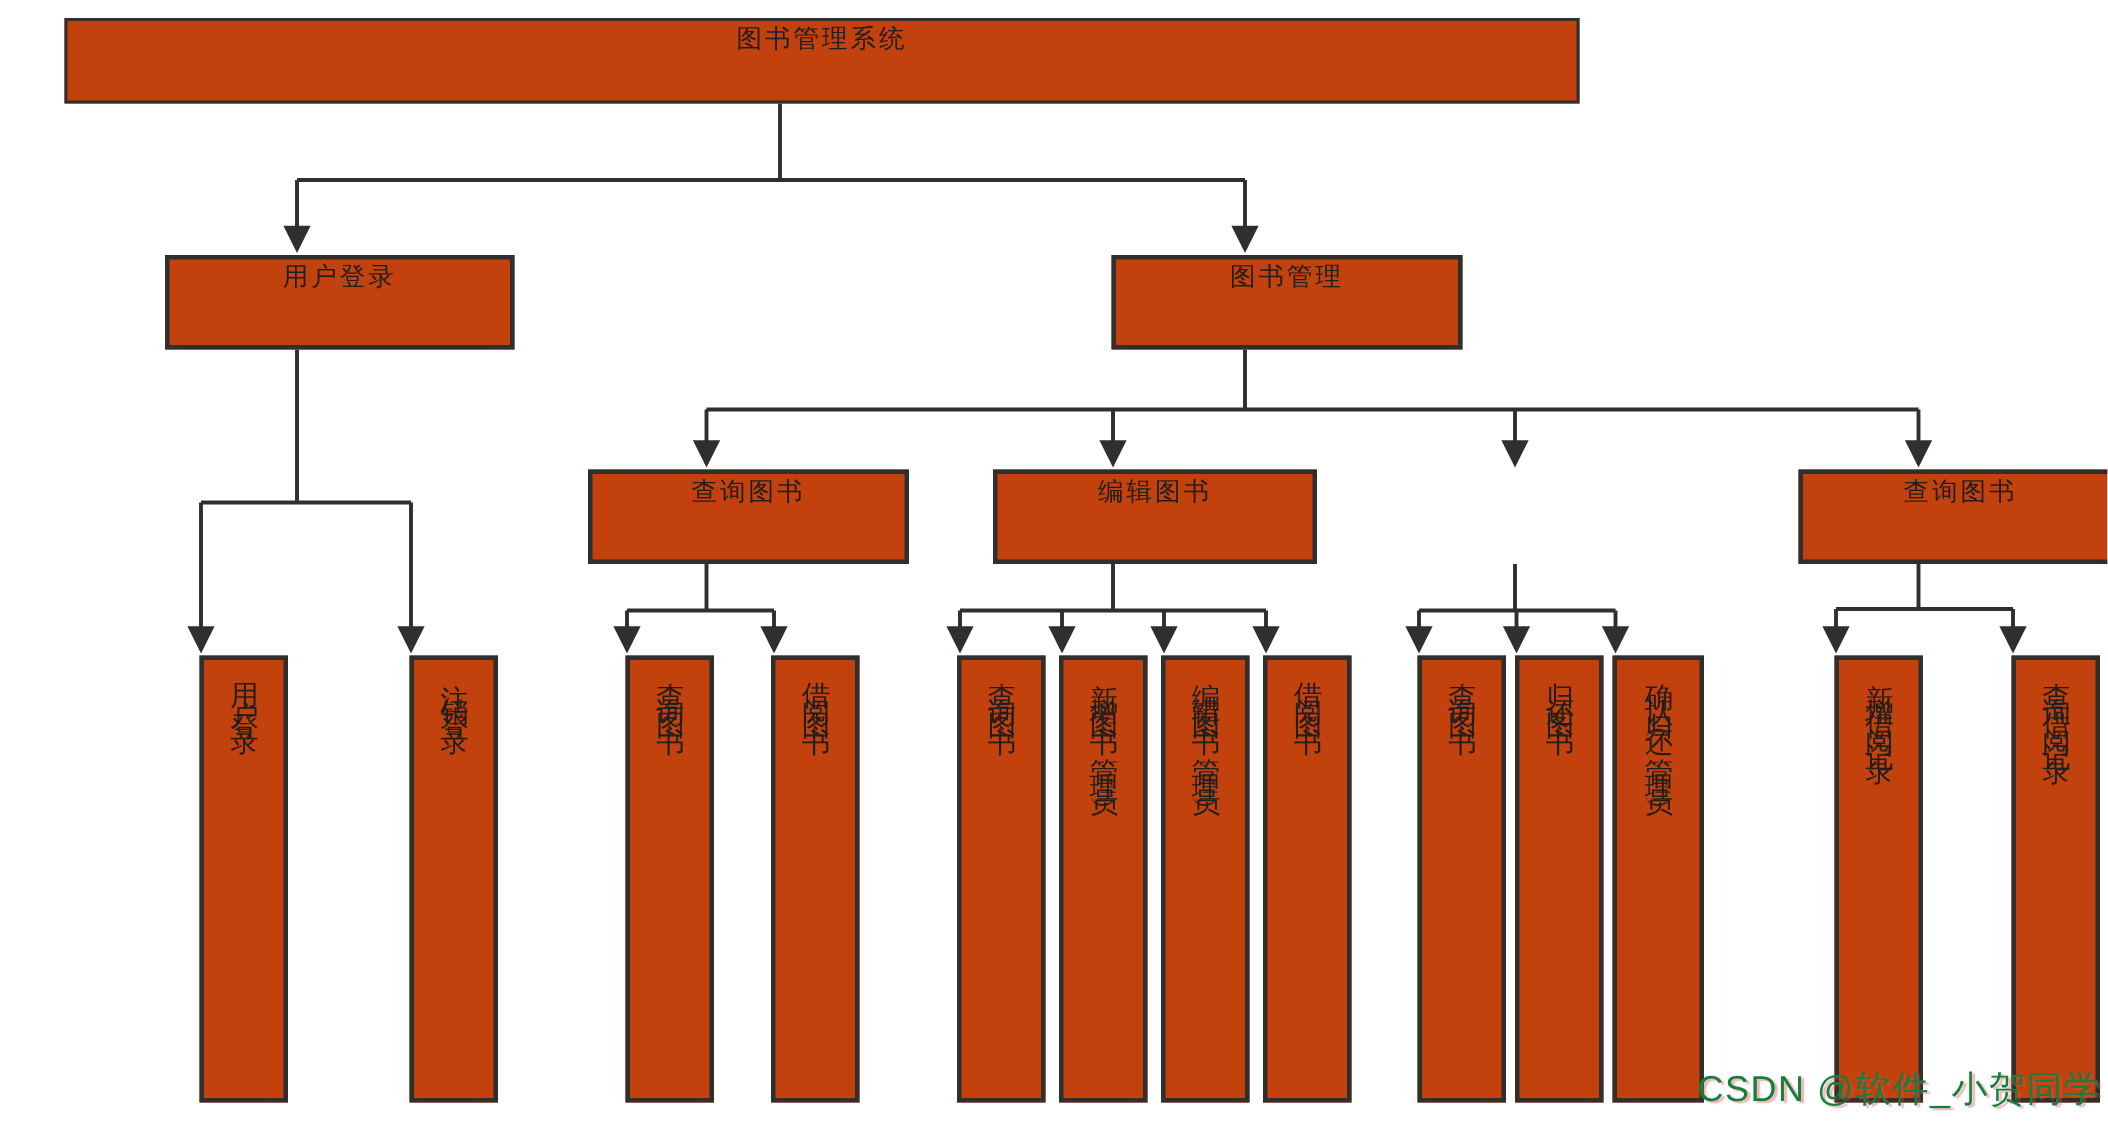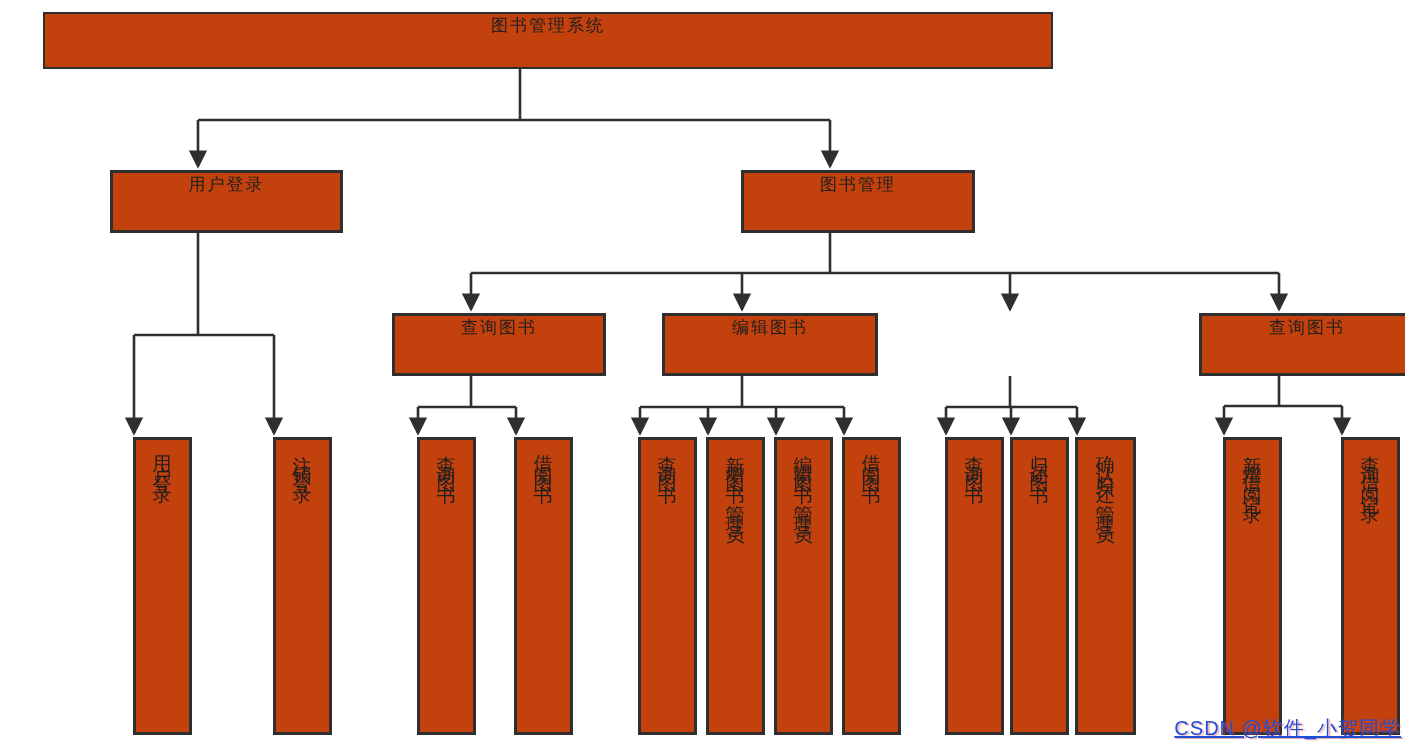--- a/index.html
+++ b/index.html
@@ -48,27 +48,26 @@
     text-orientation: mixed;
     font-size: 19px;
     line-height: 1;
     letter-spacing: 10px;
     white-space: nowrap;
   }
   .watermark {
     position: absolute;
     right: 4px;
     bottom: 5px;
-    font-size: 20px;
+    font-size: 24px;
     letter-spacing: 1px;
-    color: #1d4ed8;
+    color: #15803d;
     text-shadow: 2px 1px 1px rgba(224, 80, 80, 0.45);
     white-space: nowrap;
     z-index: 5;
-    text-decoration: underline;
   }
 </style>
 </head>
 <body>
 
 <div class="canvas">
 
   <svg class="connectors" viewBox="0 0 1405 747" xmlns="http://www.w3.org/2000/svg">
     <defs>
       <marker id="ah" viewBox="0 0 10 10" refX="8.5" refY="5" markerWidth="8" markerHeight="7" orient="auto-start-reverse">

